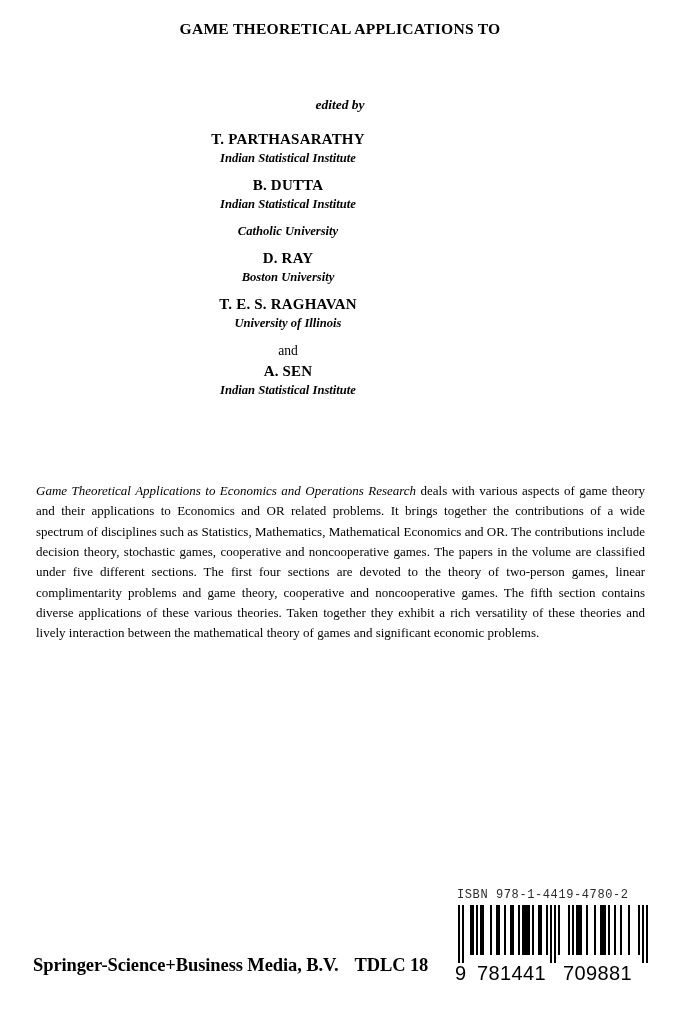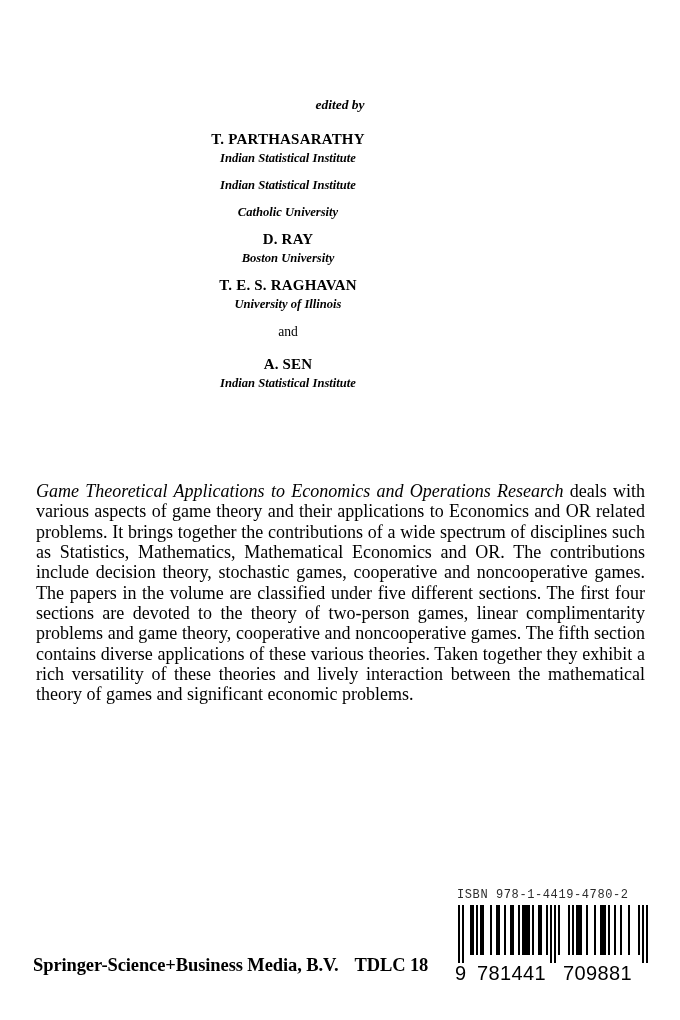--- a/index.html
+++ b/index.html
@@ -69,30 +69,30 @@
   }
   .editor-affil {
     font-size: 12.6px;
     font-style: italic;
     font-weight: bold;
     line-height: 18px;
   }
   .conjunction {
     font-size: 13.6px;
     line-height: 19px;
-    margin-bottom: 14px;
+    margin-bottom: 2px;
   }
 
   
   .abstract {
     position: absolute;
     top: 481px;
     left: 36px;
     width: 609px;
-    font-size: 18px;
+    font-size: 13px;
     line-height: 20.35px;
     text-align: justify;
     text-justify: inter-word;
   }
   .abstract .booktitle {
     font-style: italic;
   }
 
   
   .publisher {
@@ -165,32 +165,34 @@
     left: 108px;
     top: 0px;
   }
 </style>
 </head>
 <body>
 
 <div class="page">
 
   <div class="title-block">
+    <div class="title-line">GAME THEORETICAL APPLICATIONS TO</div>
   </div>
 
   <div class="edited-by">edited by</div>
 
   <div class="editors">
 
     <div class="editor">
       <div class="editor-name">T. PARTHASARATHY</div>
       <div class="editor-affil">Indian Statistical Institute</div>
     </div>
 
     <div class="editor">
+      <div class="editor-name">B. DUTTA</div>
       <div class="editor-affil">Indian Statistical Institute</div>
     </div>
 
     <div class="editor">
       <div class="editor-affil">Catholic University</div>
     </div>
 
     <div class="editor">
       <div class="editor-name">D. RAY</div>
       <div class="editor-affil">Boston University</div>

